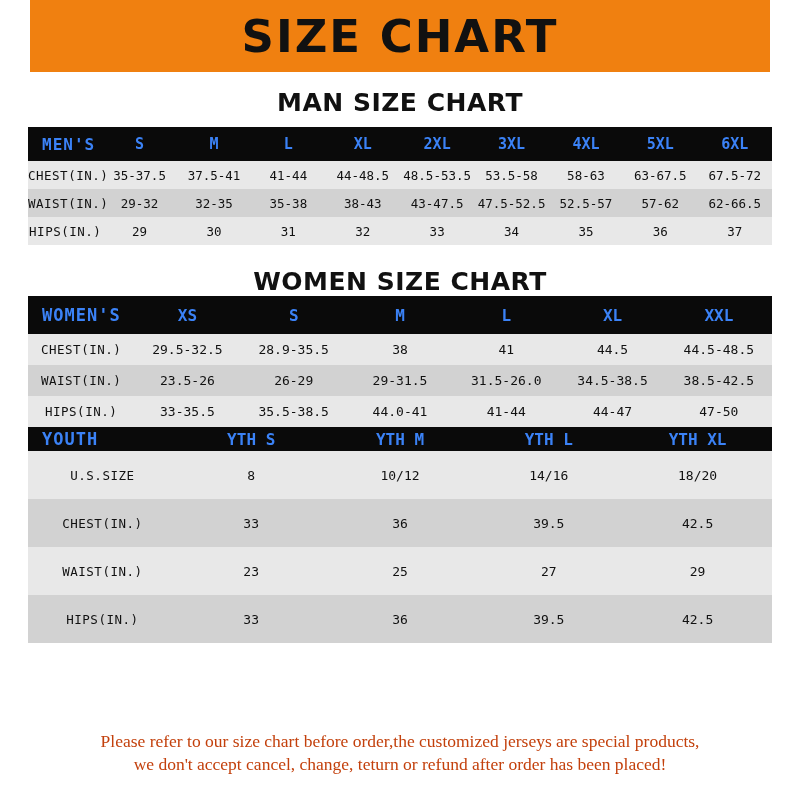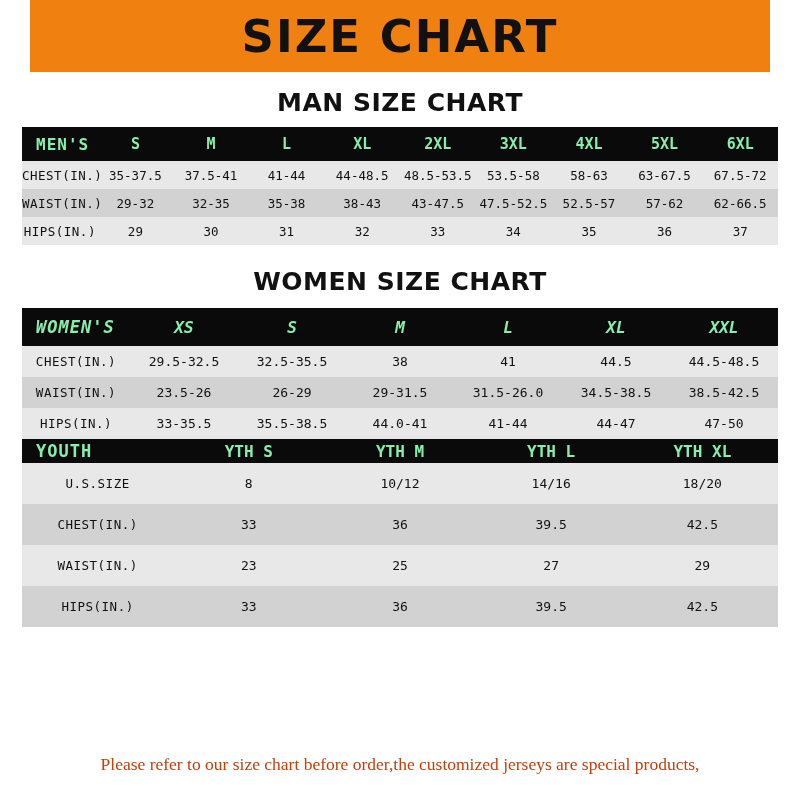--- a/index.html
+++ b/index.html
@@ -44,76 +44,76 @@
     top: 0;
     height: 100%;
     width: 30px;
     background: #ffffff;
   }
   .banner .band-left { left: 0; }
   .banner .band-right { right: 0; }
 
   
   .content {
-    padding: 0 22px;
+    padding: 0 28px;
     flex: 1;
   }
   .section-title {
     text-align: center;
     font-family: "DejaVu Sans", sans-serif;
     font-weight: bold;
     font-size: 25px;
     color: #111111;
     letter-spacing: 0.5px;
   }
   .sec-man .section-title { margin: 16px 0 10px; }
-  .sec-women .section-title { margin: 22px 0 12px; }
+  .sec-women .section-title { margin: 22px 0 0; }
   .sec-youth .section-title { margin: 24px 0 10px; }
 
   table.chart {
     width: 100%;
     border-collapse: collapse;
     table-layout: fixed;
   }
   table.chart th, table.chart td {
     text-align: center;
     font-family: "DejaVu Sans Mono", monospace;
     color: #111111;
     padding: 0;
     height: 28px;
     font-size: 12.5px;
     white-space: nowrap;
   }
   table.chart thead th {
     background: #0a0a0a;
-    color: #86efac;
+    color: #3b82f6;
     height: 34px;
     font-size: 15px;
     font-weight: bold;
   }
   table.chart thead th.corner {
     text-align: left;
     padding-left: 14px;
     letter-spacing: 1px;
     font-size: 16px;
   }
   table.chart tbody tr.light { background: #e8e8e8; }
   table.chart tbody tr.dark  { background: #d2d2d2; }
   table.chart tbody td.rowhead {
     font-size: 12.5px;
     letter-spacing: 0.5px;
   }
 
   
-  .sec-youth table.chart th, .sec-youth table.chart td { height: 41px; font-size: 13px; }
+  .sec-youth table.chart th, .sec-youth table.chart td { height: 48px; font-size: 13px; }
   .sec-youth table.chart thead th { height: 24px; font-size: 16px; }
   .sec-youth table.chart thead th.corner { font-size: 17px; }
 
   .sec-women table.chart th, .sec-women table.chart td { height: 31px; font-size: 13px; }
-  .sec-women table.chart thead th { height: 38px; font-size: 16px; font-style: italic; }
+  .sec-women table.chart thead th { height: 38px; font-size: 16px; }
   .sec-women table.chart thead th.corner { font-size: 17px; }
 
   
   .note {
     padding: 14px 18px 23px;
     text-align: center;
     color: #c3400c;
     font-family: "Liberation Serif", serif;
     font-size: 17.5px;
     line-height: 1.35;
@@ -202,21 +202,21 @@
             <th>M</th>
             <th>L</th>
             <th>XL</th>
             <th>XXL</th>
           </tr>
         </thead>
         <tbody>
           <tr class="light">
             <td class="rowhead">CHEST(IN.)</td>
             <td>29.5-32.5</td>
-            <td>32.5-35.5</td>
+            <td>28.9-35.5</td>
             <td>38</td>
             <td>41</td>
             <td>44.5</td>
             <td>44.5-48.5</td>
           </tr>
           <tr class="dark">
             <td class="rowhead">WAIST(IN.)</td>
             <td>23.5-26</td>
             <td>26-29</td>
             <td>29-31.5</td>
@@ -278,15 +278,16 @@
             <td>42.5</td>
           </tr>
         </tbody>
       </table>
     </div>
 
   </div>
 
   <div class="note">
     <div>Please refer to our size chart before order,the customized jerseys are special products,</div>
+    <div>we don't accept cancel, change, teturn or refund after order has been placed!</div>
   </div>
 
 </div>
 
 </body></html>

